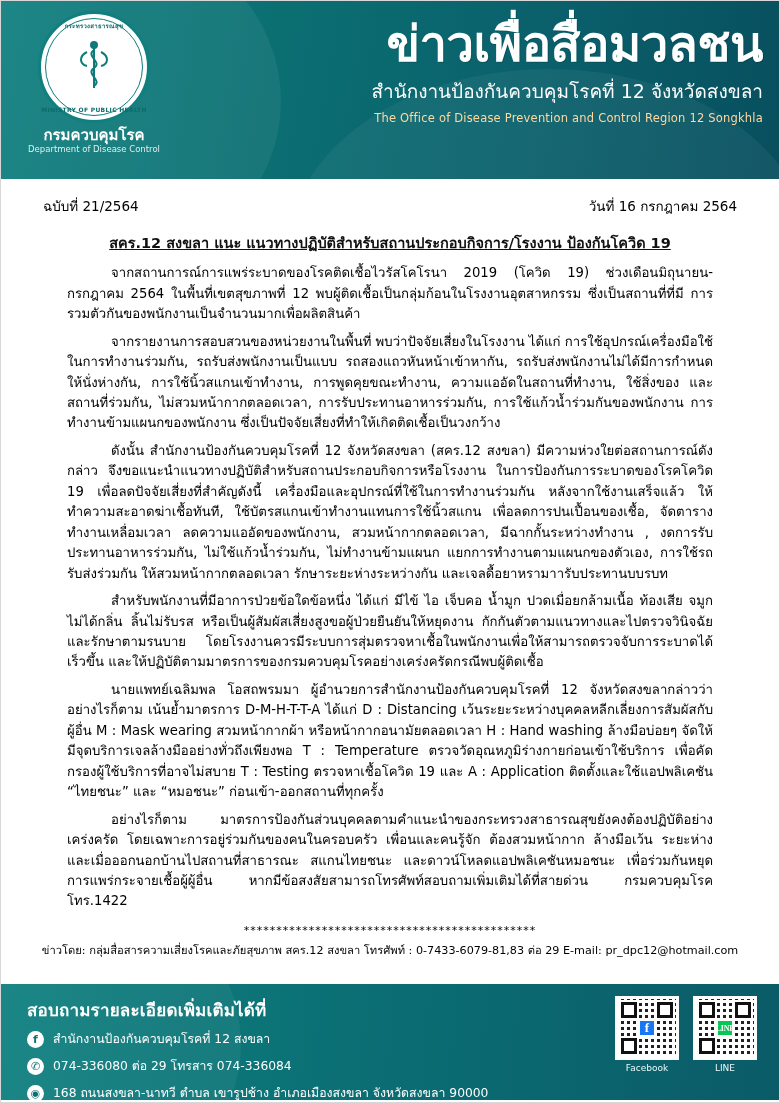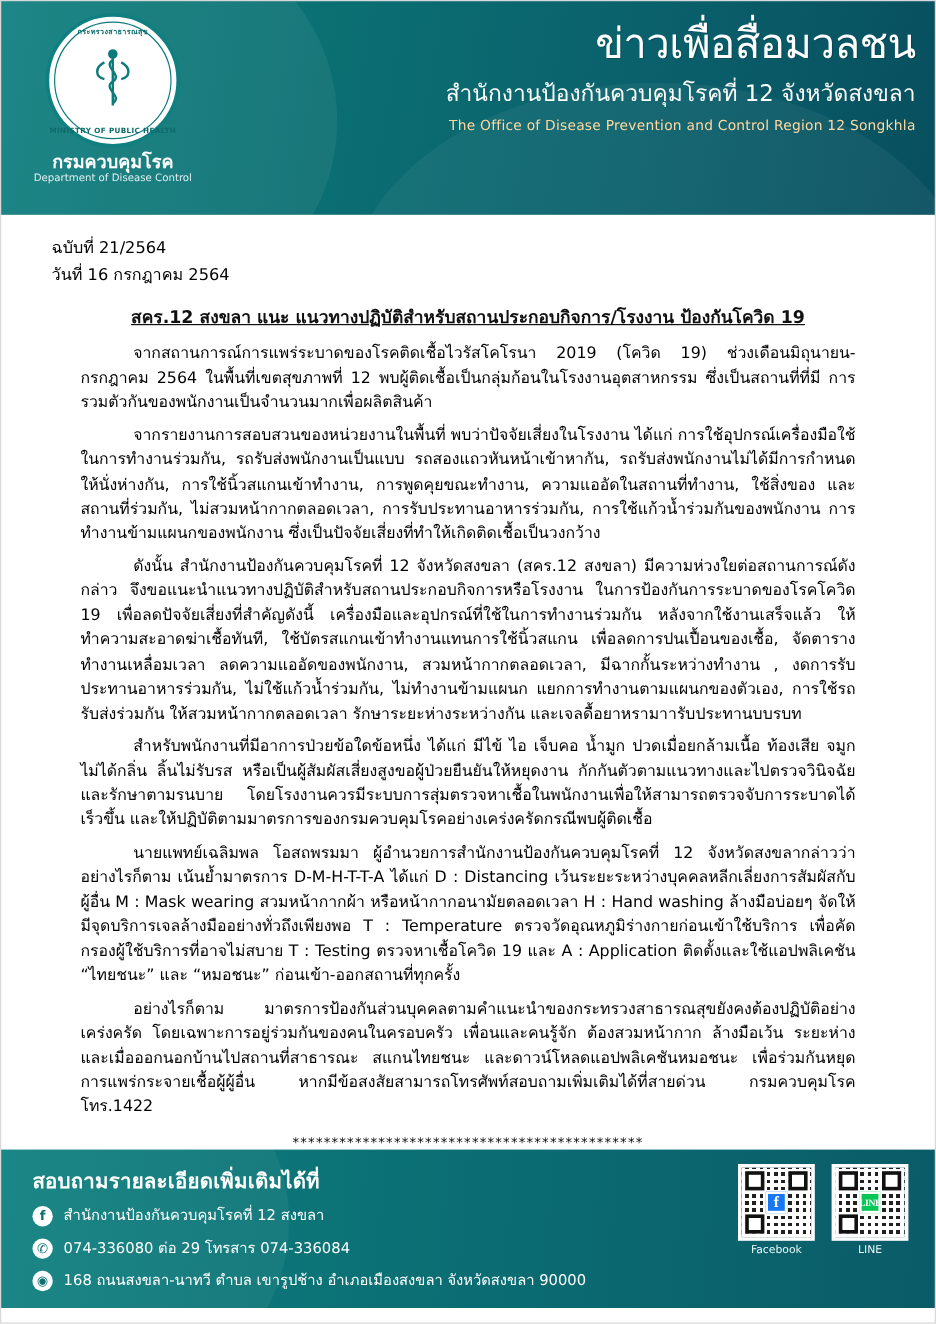--- a/index.html
+++ b/index.html
@@ -98,22 +98,22 @@
   }
   .header-titles{
     position:absolute;
     right: 16px; top: 18px;
     width: 600px;
     text-align: right;
     z-index: 3;
     color: #fff;
   }
   .title-main{
-    font-size: 35px;
-    font-weight: normal;
+    font-size: 49px;
+    font-weight: bold;
     line-height: 1.05;
     letter-spacing: -0.5px;
     text-shadow: 1px 1px 0 rgba(0,0,0,.15);
   }
   .title-sub{
     font-size: 19px;
     margin-top: 6px;
     color: #fdfdfd;
   }
   .title-eng{
@@ -123,21 +123,20 @@
     letter-spacing: .2px;
   }
 
   
   .meta-row{
     display:flex;
     justify-content: space-between;
     padding: 16px 42px 0 42px;
     font-size: 13.5px;
     color: #000;
-    flex-direction: column;
   }
 
   
   .headline{
     text-align:center;
     font-size: 14.5px;
     font-weight: bold;
     margin: 16px 48px 10px 48px;
     line-height: 1.4;
     text-decoration: underline;
@@ -170,22 +169,22 @@
     text-align:center;
     font-size: 11.2px;
     color:#000;
     margin-bottom: 8px;
     padding: 0 28px;
   }
 
   
   .footer{
     position:absolute;
-    left:0; right:0; bottom:12px;
-    height: 132px;
+    left:0; right:0; bottom:2px;
+    height: 116px;
     background: linear-gradient(95deg,#0f8080 0%, #0b6f74 45%, #0a5b68 100%);
     color:#fff;
     overflow:hidden;
   }
   .footer::before{
     content:"";
     position:absolute;
     left:-60px; top:-90px;
     width:300px;height:300px;
     background: rgba(255,255,255,.05);

